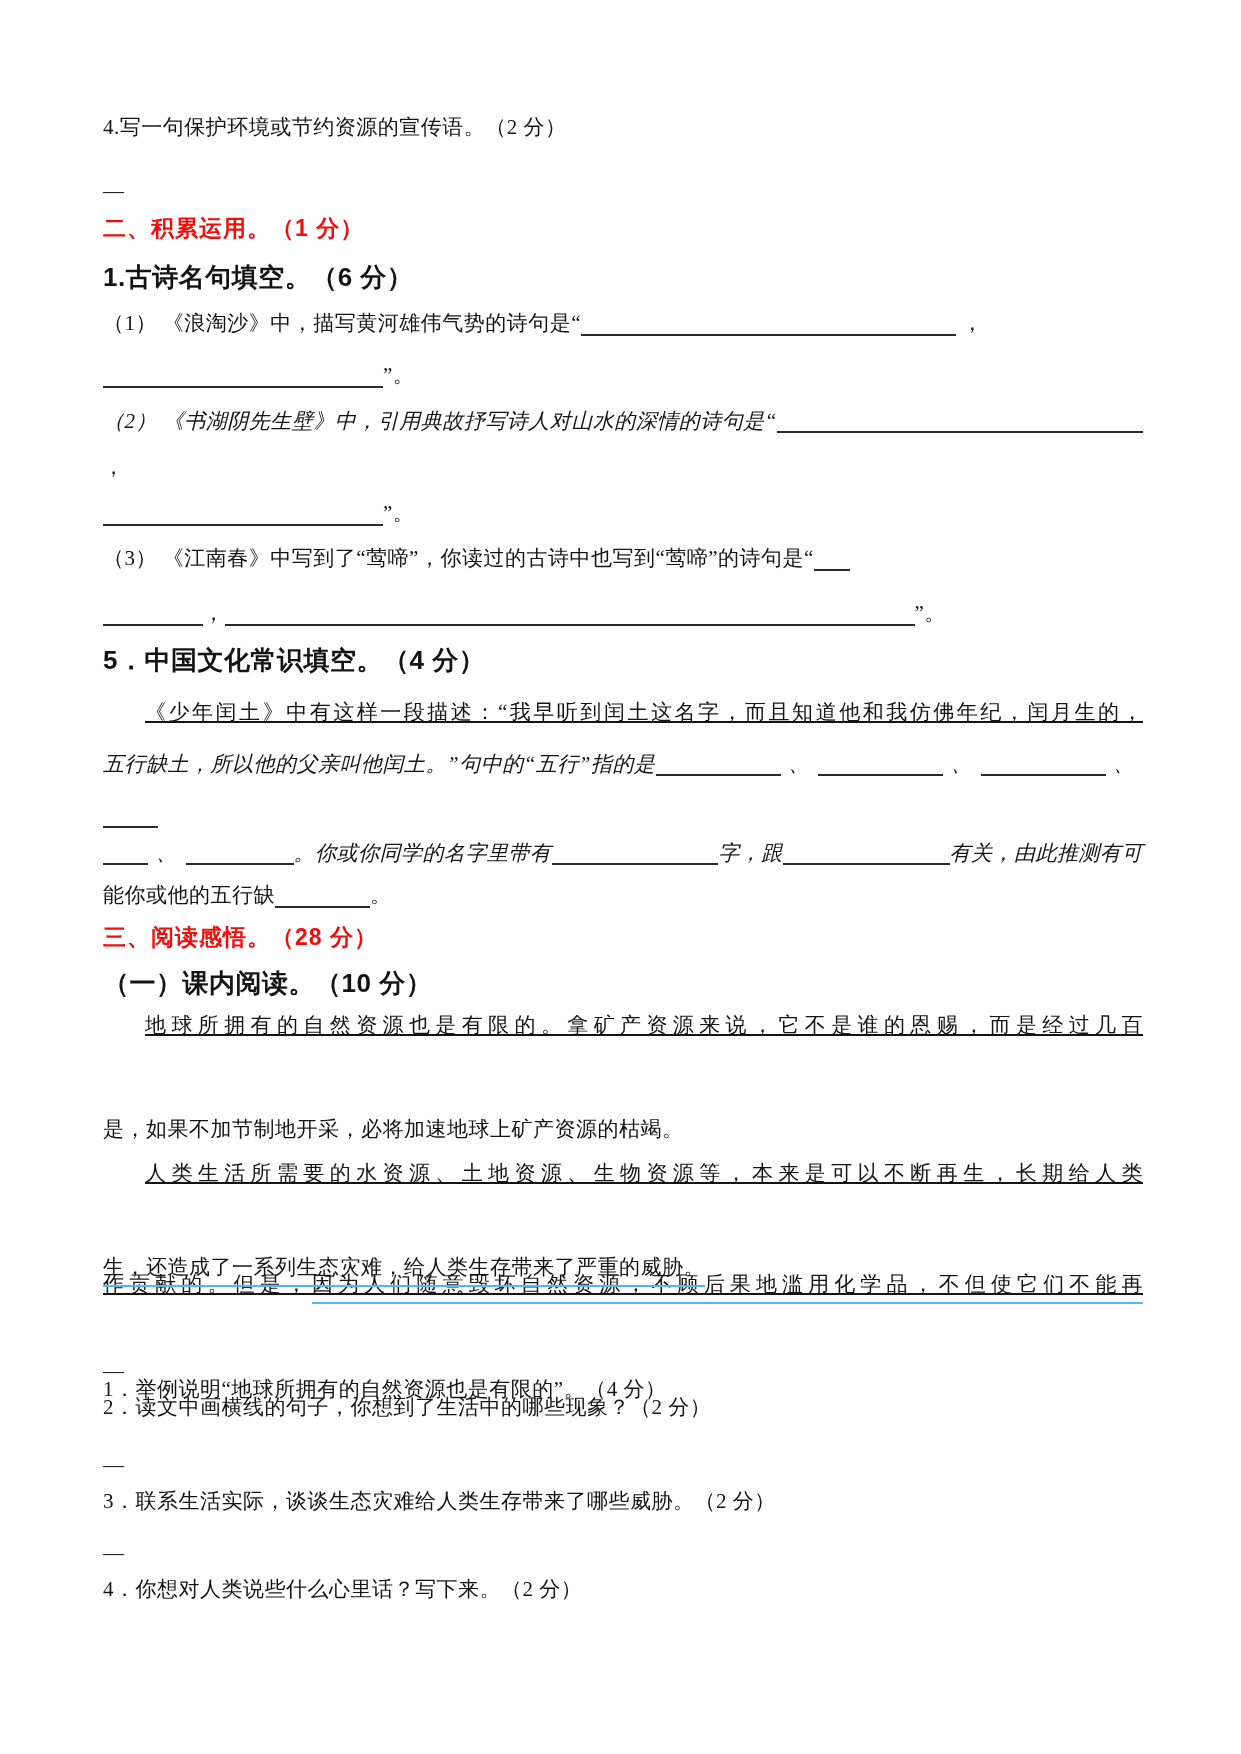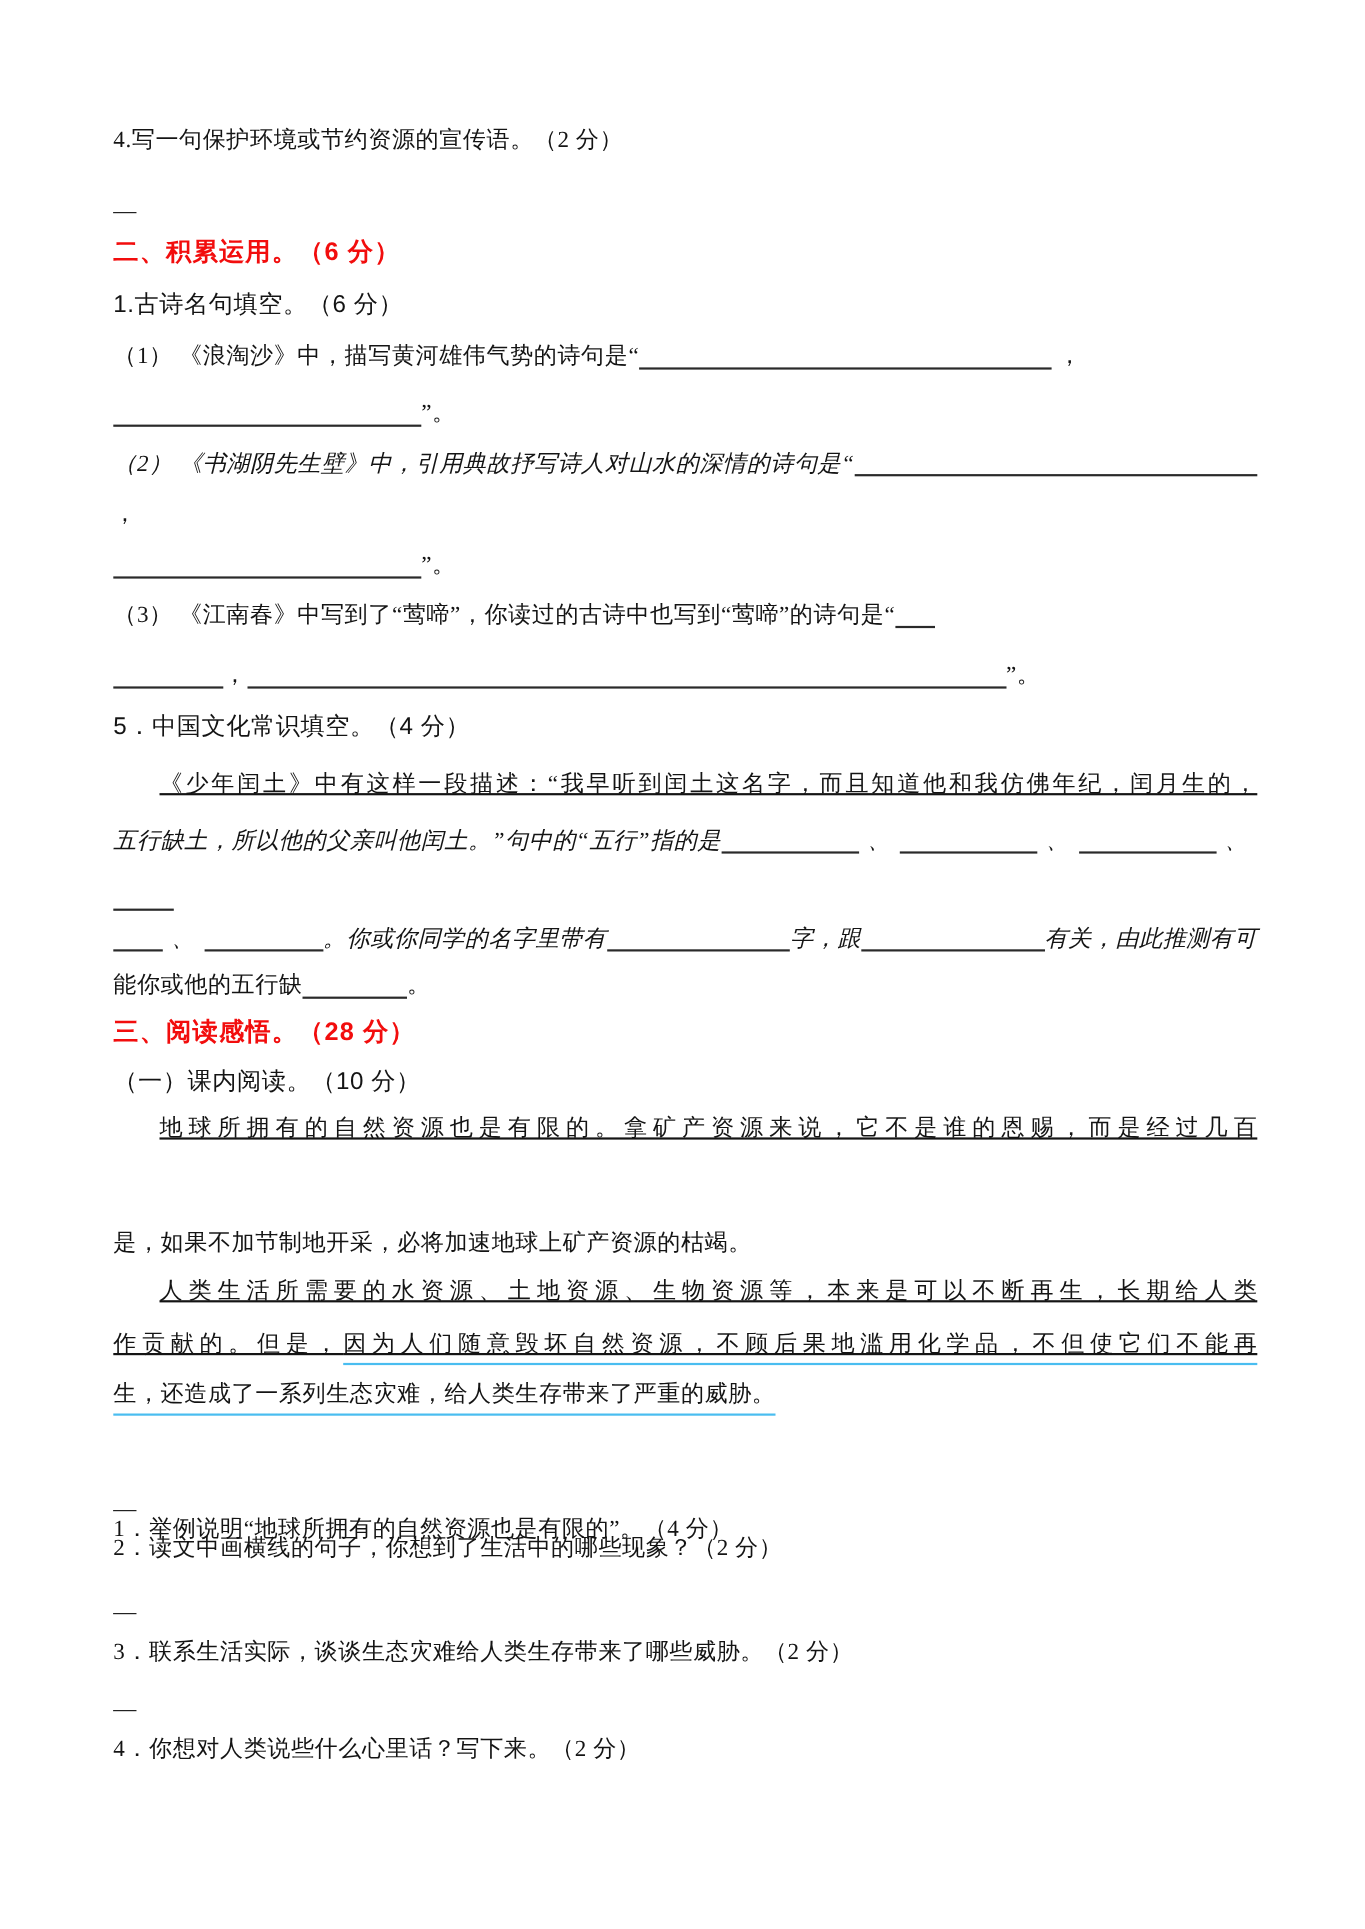--- a/index.html
+++ b/index.html
@@ -32,22 +32,22 @@
   .flexline > span{ flex:0 0 auto; }
   .head{
     font-family:"Liberation Sans", sans-serif;
     font-weight:bold;
     font-size:23px;
     letter-spacing:1px;
   }
   .red{ color:var(--red); }
   .subhead{
     font-family:"Liberation Sans", sans-serif;
-    font-weight:normal;
-    font-size:22px;
+    font-weight:bold;
+    font-size:26px;
     letter-spacing:0.5px;
   }
   .blank{
     display:inline-block;
     height:1.15em;
     border-bottom:2px solid #2a2a2a;
     vertical-align:-6px;
   }
   .flexline .blank{ vertical-align:baseline; margin-bottom:3px; }
   .b375{width:375px;} .b280{width:280px;} .b36{width:36px;}
@@ -68,21 +68,21 @@
 <div class="page">
 
   <div class="line" style="top:112px">
     <span>4.写一句保护环境或节约资源的宣传语。（2 分）</span>
   </div>
   <div class="line dashline" style="top:176px">
     <span>—</span>
   </div>
 
   <div class="line head red" style="top:213px">
-    <span>二、积累运用。（6 分）</span>
+    <span>二、积累运用。（1 分）</span>
   </div>
 
   <div class="line subhead" style="top:262px">
     <span>1.古诗名句填空。（6 分）</span>
   </div>
 
   <div class="line" style="top:308px">
     <span>（1） 《浪淘沙》中，描写黄河雄伟气势的诗句是“</span><span class="blank b375"></span>
     <span>，</span>
   </div>
@@ -150,21 +150,21 @@
   <div class="line jl indent" style="top:1010px">
     <span>地球所拥有的自然资源也是有限的。拿矿产资源来说，它不是谁的恩赐，而是经过几百</span>
   </div>
   <div class="line" style="top:1114px">
     <span>是，如果不加节制地开采，必将加速地球上矿产资源的枯竭。</span>
   </div>
 
   <div class="line jl indent" style="top:1158px">
     <span>人类生活所需要的水资源、土地资源、生物资源等，本来是可以不断再生，长期给人类</span>
   </div>
-  <div class="line jl" style="top:1206px">
+  <div class="line jl" style="top:1269px">
     <span>作贡献的。但是，</span><span class="mark-ul">因为人们随意毁坏自然资源，不顾后果地滥用化学品，不但使它们不能再</span>
   </div>
   <div class="line" style="top:1252px">
     <span class="mark-ul">生，还造成了一系列生态灾难，给人类生存带来了严重的威胁。</span>
   </div>
 
   <div class="line" style="top:1374px">
     <span>1．举例说明“地球所拥有的自然资源也是有限的”。（4 分）</span>
   </div>
   <div class="line dashline" style="top:1356px">

